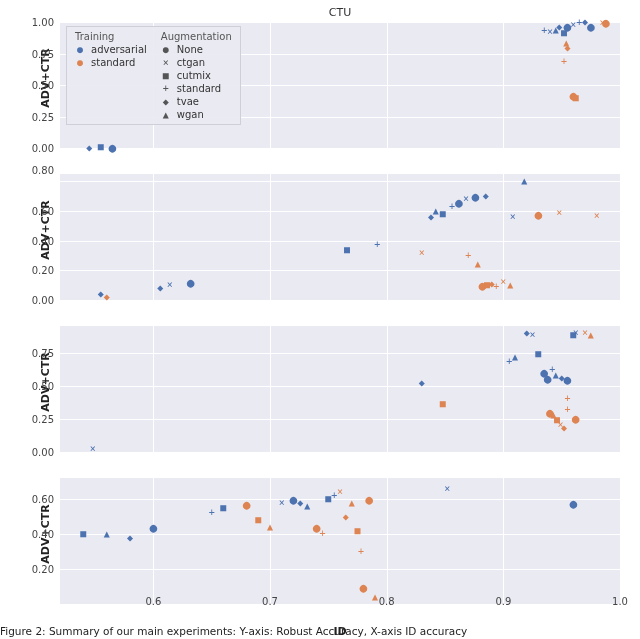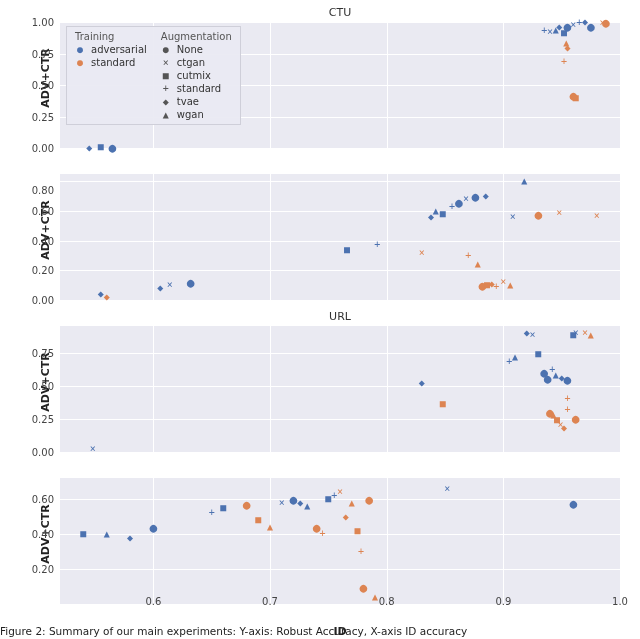--- a/index.html
+++ b/index.html
@@ -149,24 +149,23 @@
           <span class="pt c0" style="left: 452.667px; top: 42.9882px; font-size: 10px;">×</span>
           <span class="pt c0" style="left: 464.333px; top: 7.41176px; font-size: 10px;">▲</span>
           <span class="pt c1" style="left: 478.333px; top: 40.0235px; font-size: 13px;">●</span>
           <span class="pt c1" style="left: 499.333px; top: 38.5412px; font-size: 10px;">×</span>
           <span class="pt c1" style="left: 536.667px; top: 41.5059px; font-size: 10px;">×</span>
         </div>
         <div class="tick-y" style="top: 140px;">0.00</div>
         <div class="tick-y" style="top: 110.353px;">0.20</div>
         <div class="tick-y" style="top: 80.7059px;">0.40</div>
         <div class="tick-y" style="top: 51.0588px;">0.60</div>
-        <div class="tick-y" style="top: 30px;">0.80</div>
+        <div class="tick-y" style="top: 10px;">0.80</div>
       </div>
       <div class="subplot" style="top: 304px;">
-        <h4>URL</h4>
         <div class="yaxis-label">ADV+CTR</div>
         <div class="plot-area">
           <div class="grid-v" style="left: 93.3333px;"></div>
           <div class="grid-v" style="left: 210px;"></div>
           <div class="grid-v" style="left: 326.667px;"></div>
           <div class="grid-v" style="left: 443.333px;"></div>
           <div class="grid-v" style="left: 560px;"></div>
           <div class="grid-h" style="top: 126px;"></div>
           <div class="grid-h" style="top: 92.8421px;"></div>
           <div class="grid-h" style="top: 59.6842px;"></div>

